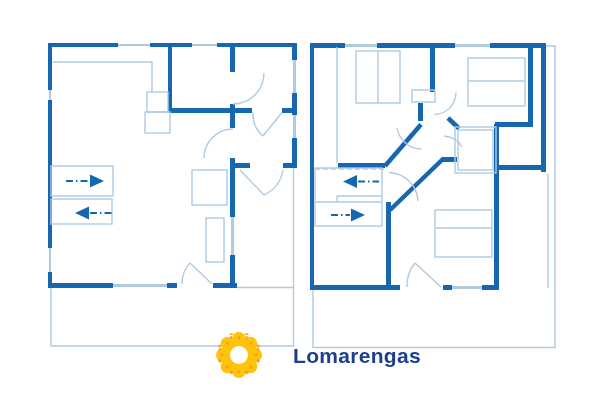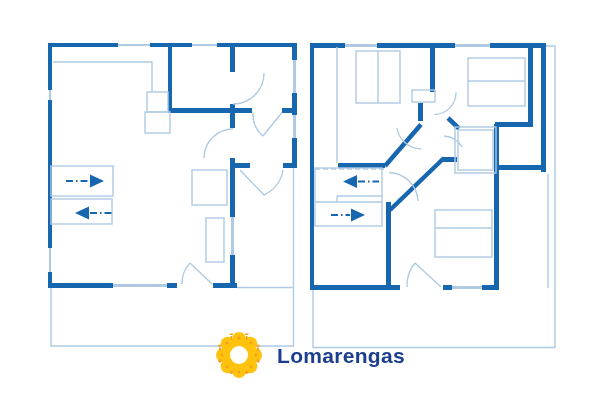--- a/index.html
+++ b/index.html
@@ -1,17 +1,17 @@
 <!DOCTYPE html>
 <html style="--background: #FFFFFF; --wall: #1767B0; --light: #AFCBE3; --navy: #1C3E8E; --yellow: #FFC20D; --accent: #F59E1B;"><head>
 <meta charset="utf-8">
 <style>
   html,body{margin:0;padding:0;background:#fff;}
   .canvas{position:relative;width:600px;height:400px;background:var(--background,#fff);overflow:hidden;
-          font-family:"Liberation Sans",sans-serif;}
+          font-family:"Liberation Sans",sans-serif;text-align:center;}
   svg{position:absolute;left:0;top:0;}
   
   .w   {stroke:var(--wall);stroke-width:4.5;fill:none;stroke-linecap:butt;}
   .win {stroke:var(--light);stroke-width:2.6;fill:none;}
   .lt  {stroke:var(--light);stroke-width:1.4;fill:none;}
   .cut {stroke:var(--light);stroke-width:1.4;fill:none;stroke-dasharray:5 3;}
   .al  {stroke:var(--wall);stroke-width:2.2;fill:none;stroke-dasharray:7 3 1.5 3;}
   .ah  {fill:var(--wall);stroke:none;}
   .pet {fill:var(--yellow);}
   .dot {fill:var(--accent);}

